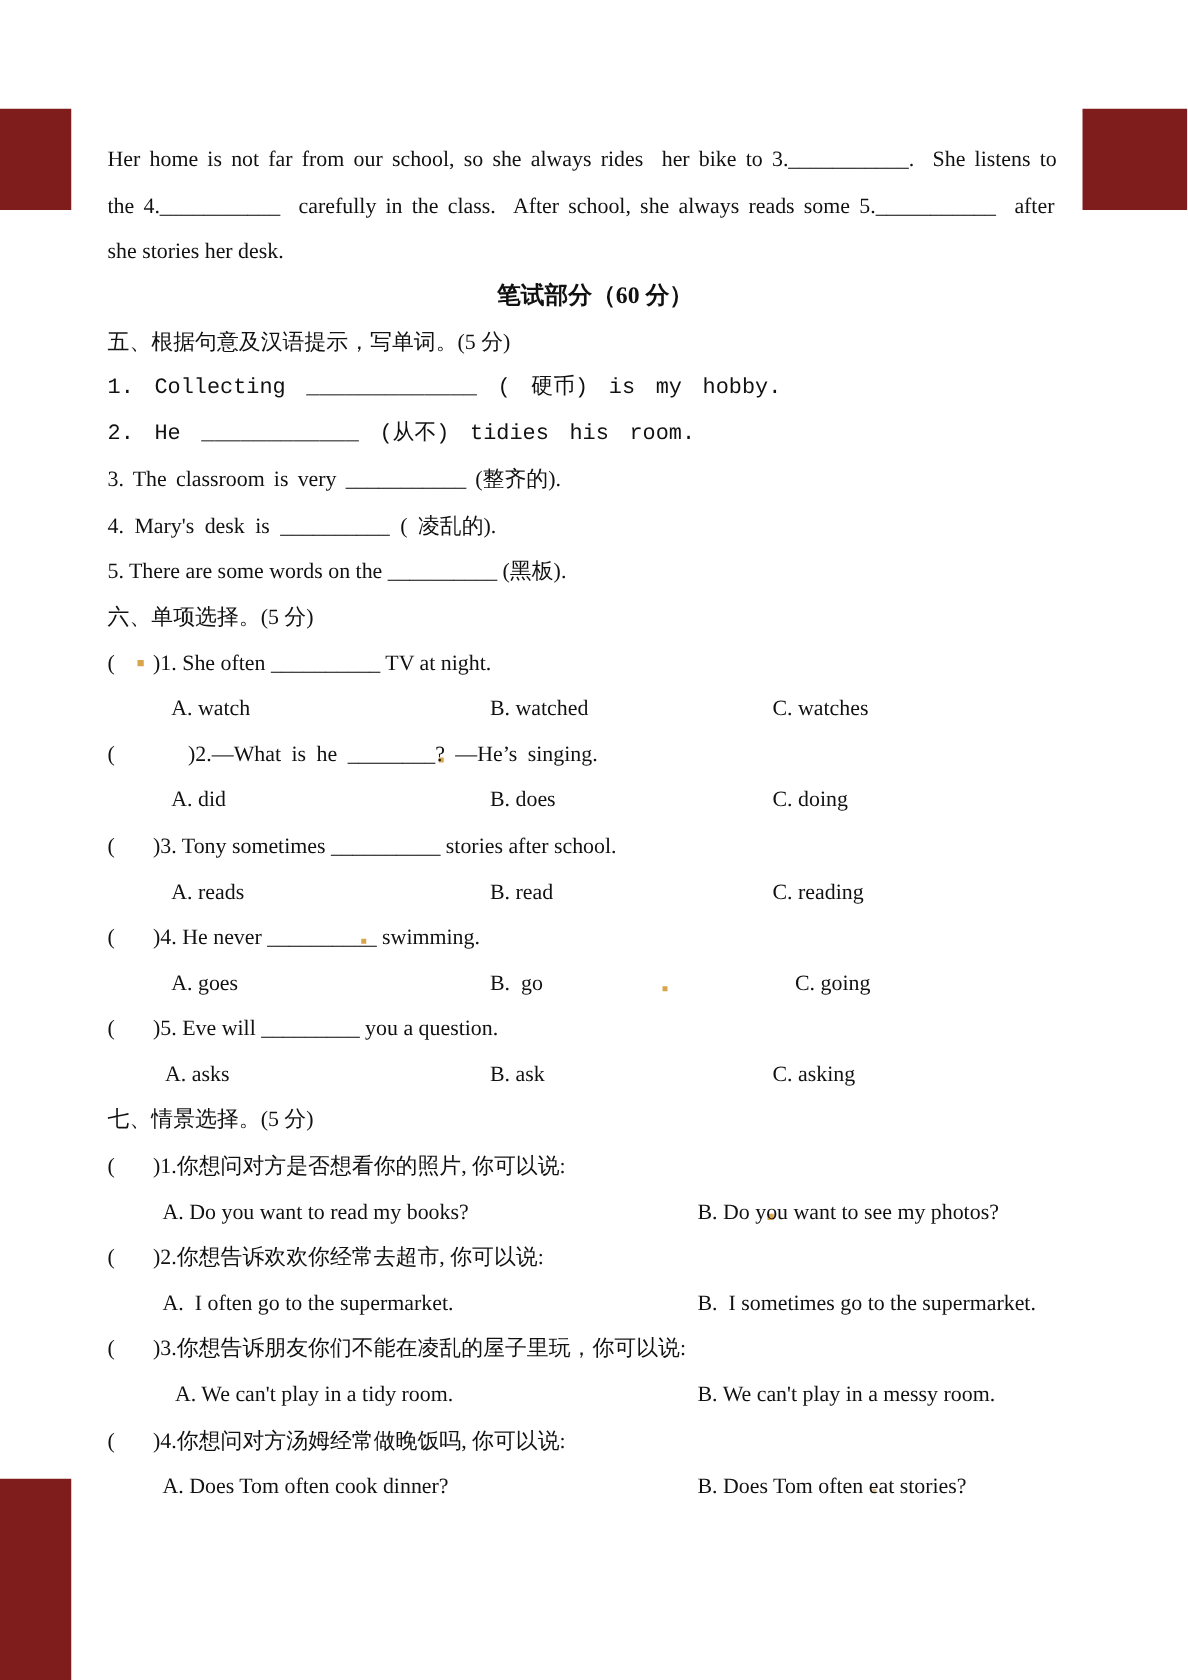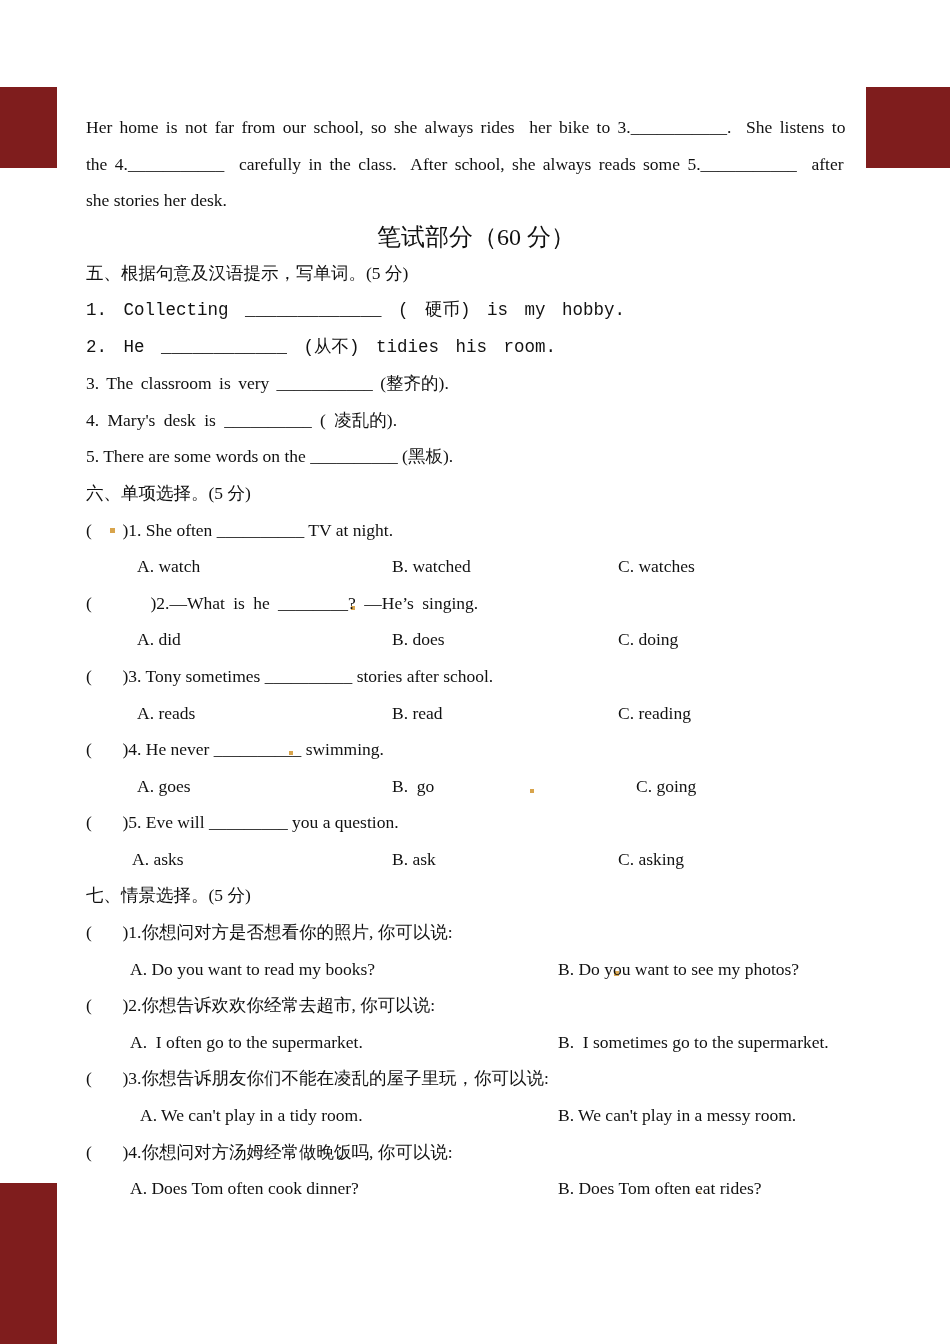--- a/index.html
+++ b/index.html
@@ -18,21 +18,21 @@
     width:950px;
     padding:109px 84px 0 86px;
   }
   .row{
     position:relative;
     height:36.6px;line-height:36.6px;
     white-space:pre;
   }
   .row span{white-space:pre;}
   .center{text-align:center;}
-  .bold{font-weight:normal;font-size:24px;}
+  .bold{font-weight:bold;font-size:19px;}
   .ws-a{word-spacing:3px;}
   .ws-b{word-spacing:6px;font-family:Liberation Mono, monospace;}
   .ws-c{word-spacing:4px;}
   
   .opt{position:absolute;top:0;}
   .oa {left:51px;}   
   .ob {left:306px;}  
   .oc {left:532px;}  
   .oa2{left:44px;}   
   .ob2{left:472px;}  
@@ -134,17 +134,17 @@
 
     <div class="row">(       )3.你想告诉朋友你们不能在凌乱的屋子里玩，你可以说:</div>
     <div class="row">
       <span class="opt" style="left:54px">A. We can't play in a tidy room.</span>
       <span class="opt ob2">B. We can't play in a messy room.</span>
     </div>
 
     <div class="row">(       )4.你想问对方汤姆经常做晚饭吗, 你可以说:</div>
     <div class="row">
       <span class="opt oa2">A. Does Tom often cook dinner?</span>
-      <span class="opt ob2">B. Does Tom often eat rides?</span>
+      <span class="opt ob2">B. Does Tom often eat stories?</span>
     </div>
 
   </div>
 </div>
 
 </body></html>

